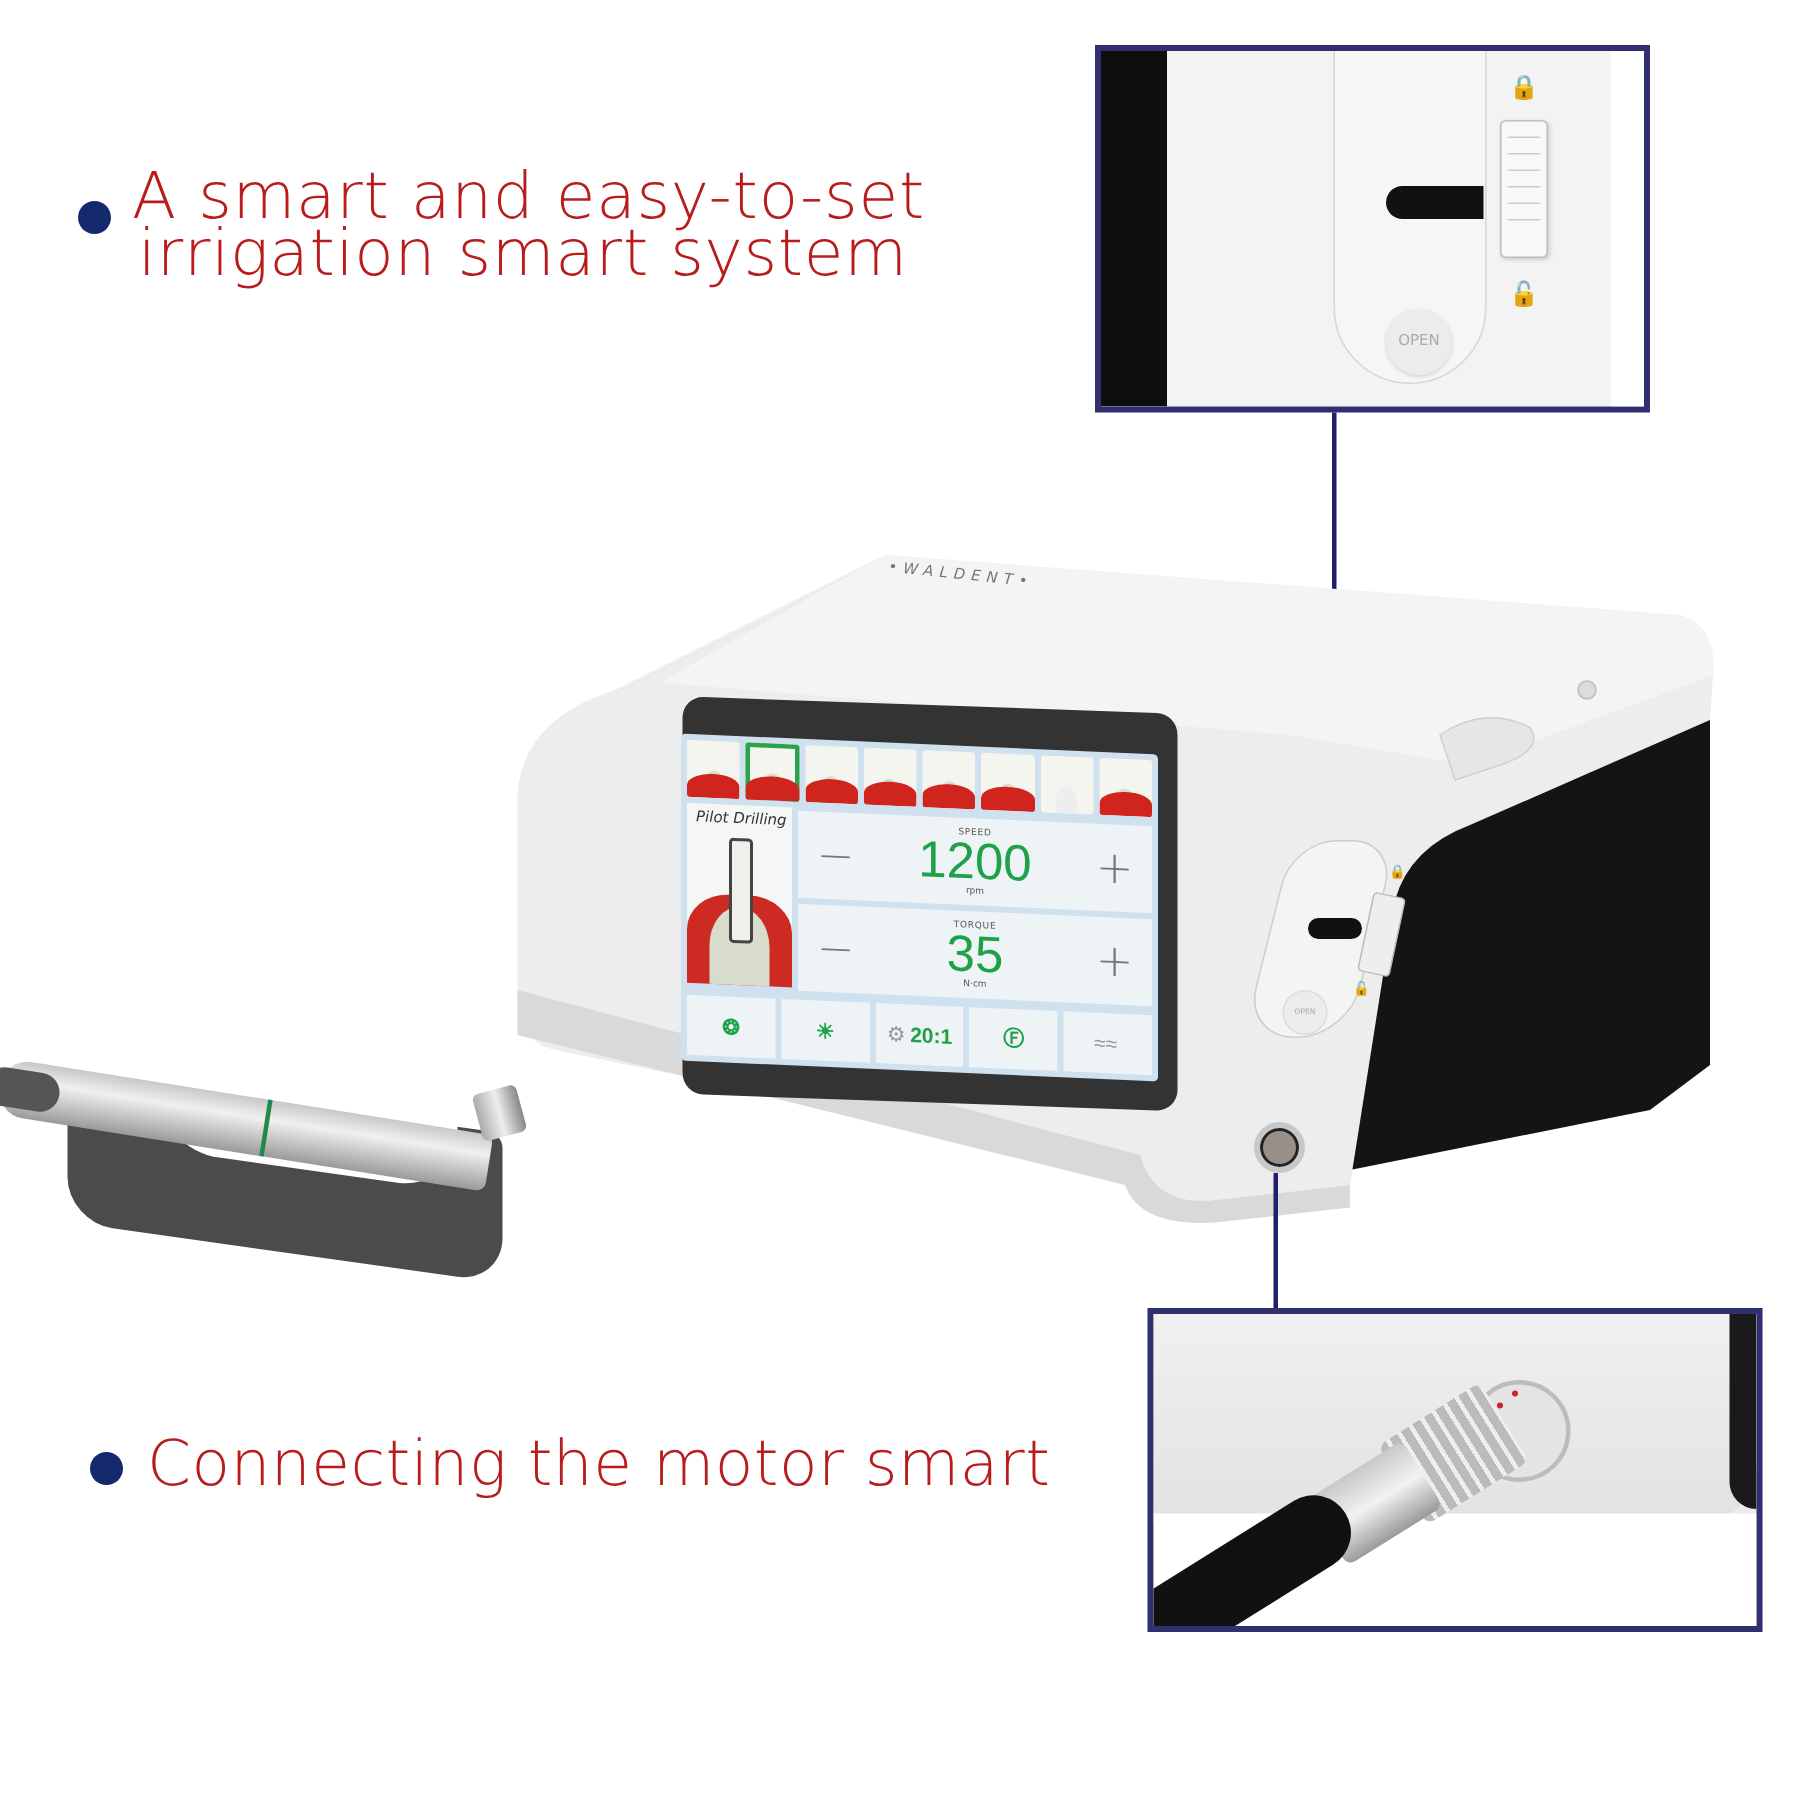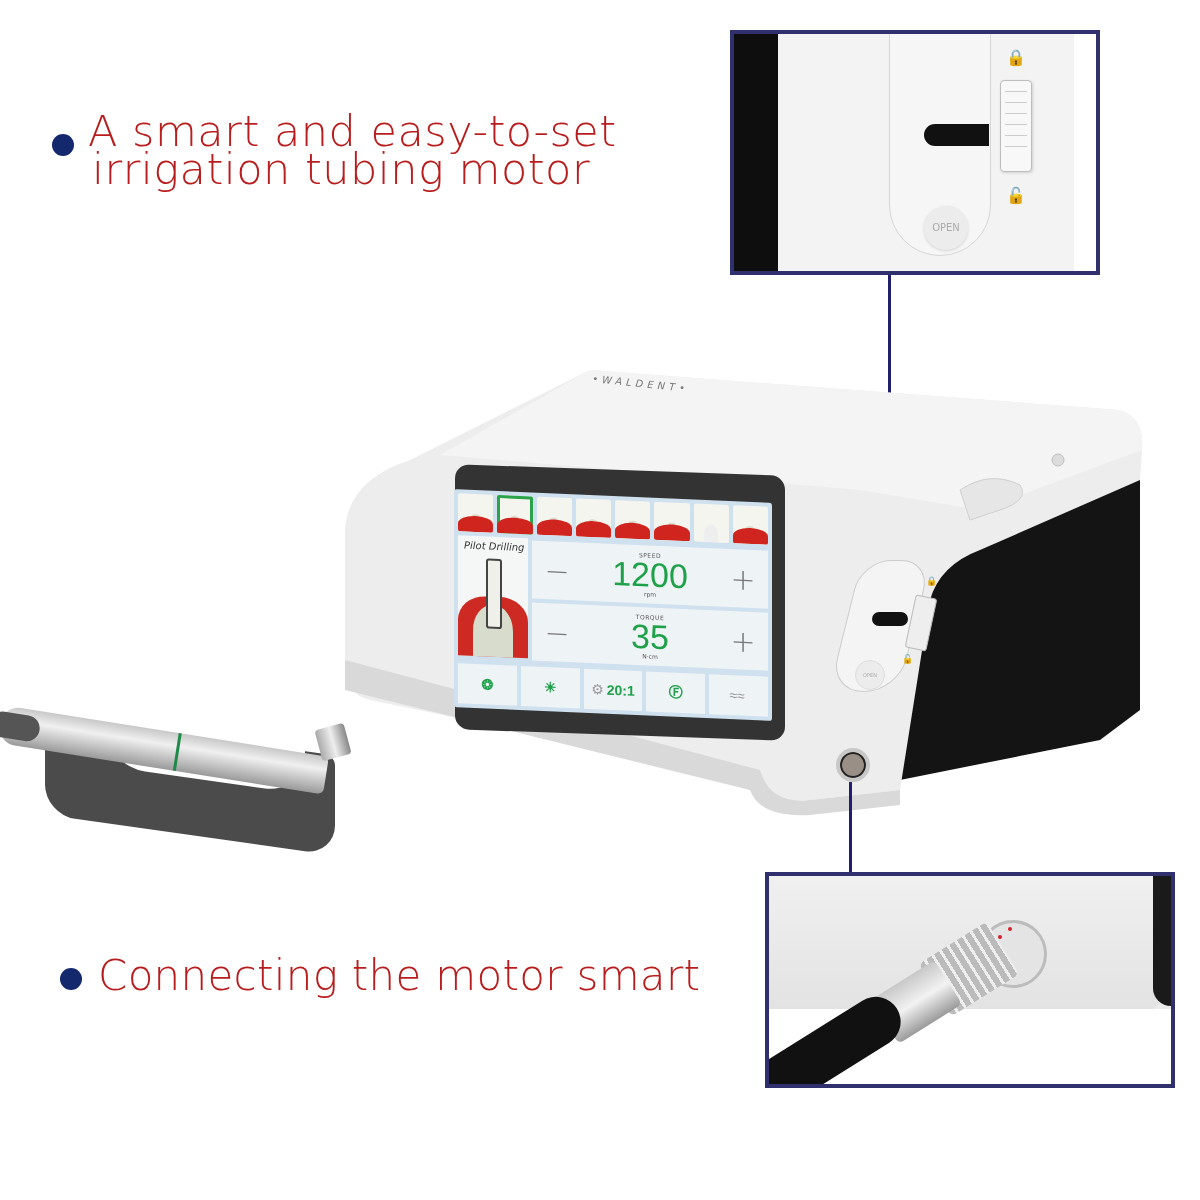--- a/index.html
+++ b/index.html
@@ -82,21 +82,21 @@
   .fb-knurl { position:absolute; left:160px; top:62px; width:80px; height:62px; background:repeating-linear-gradient(90deg,#bbb 0 6px,#eee 6px 9px); border-radius:6px; transform:rotate(-32deg); }
   .fb-socket { position:absolute; left:210px; top:44px; width:62px; height:62px; border-radius:50%; background:#e4e4e4; border:3px solid #bcbcbc; }
   .fb-dot { position:absolute; width:4px; height:4px; border-radius:50%; background:#d4202a; }
 </style>
 </head>
 <body>
 
 <div class="bullet" style="left:52px; top:134px;"></div>
 <div class="feature f1">
   <span>A smart and easy-to-set</span>
-  <span class="line2">irrigation tubing motor</span>
+  <span class="line2">irrigation smart system</span>
 </div>
 
 <div class="bullet" style="left:60px; top:968px;"></div>
 <div class="feature f2">Connecting the motor smart</div>
 
 <div class="frame frame-top">
   <div class="ft-dark"></div>
   <div class="ft-panel"></div>
   <div class="ft-slot"></div>
   <div class="ft-slider">

